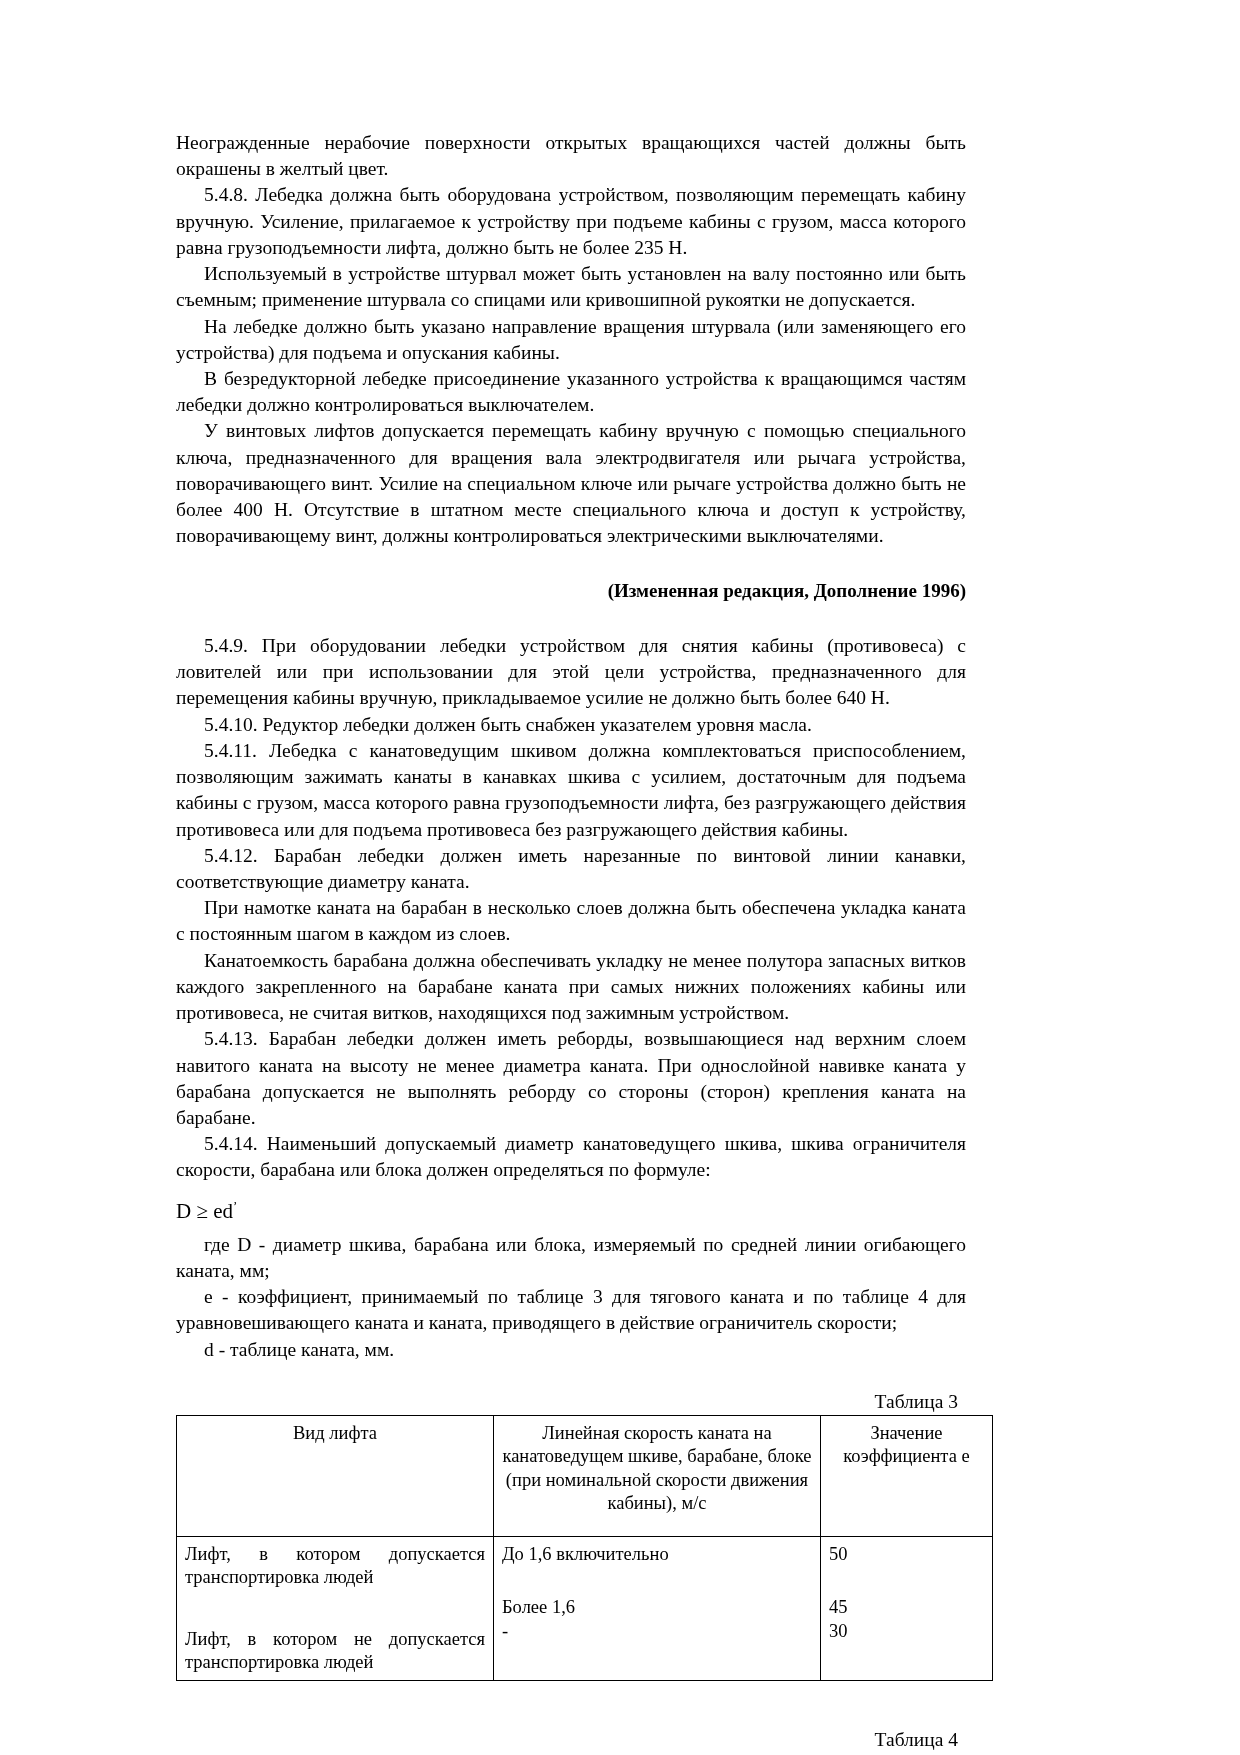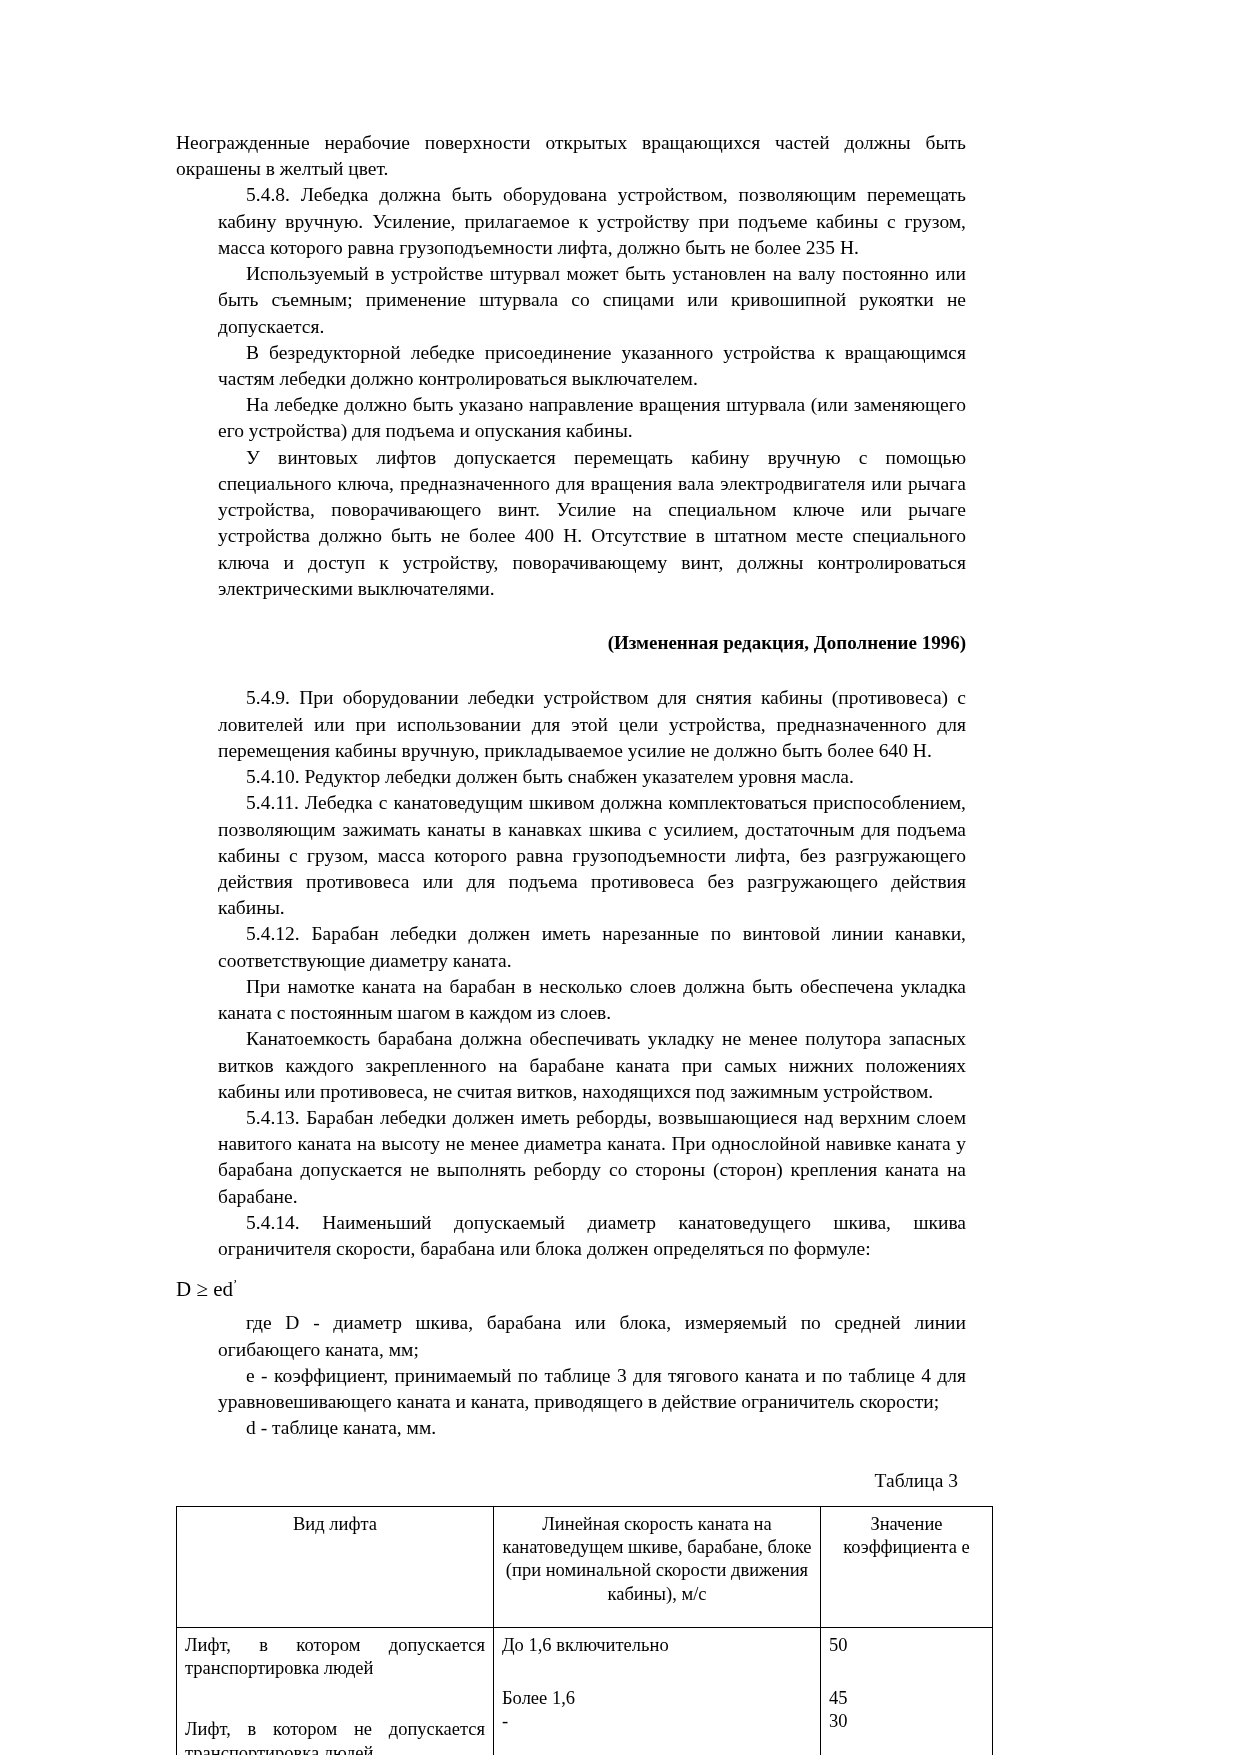--- a/index.html
+++ b/index.html
@@ -31,21 +31,20 @@
   p {
     margin: 0;
     font-size: 19.5px;
     line-height: 1.345;
     text-align: justify;
     text-justify: inter-word;
     hyphens: none;
   }
   p.indent {
     text-indent: 28px;
-    margin-left: 42px;
   }
   p.noindent {
     text-indent: 0;
   }
   .bold-note {
     margin: 28px 0 0 0;
     text-indent: 26px;
     font-weight: bold;
     font-size: 19px;
     text-align: right;
@@ -68,21 +67,21 @@
     margin: 26px 8px 0 0;
     text-align: right;
     font-size: 19.5px;
   }
   .table-label.second {
     margin-top: 46px;
   }
   table.data {
     border-collapse: collapse;
     width: 765px;
-    margin: 12px 0 0 0;
+    margin: 0 0 0 0;
     table-layout: fixed;
   }
   table.data td, table.data th {
     border: 1.5px solid #000000;
     font-weight: normal;
     font-size: 18.5px;
     line-height: 1.26;
     padding: 6px 8px;
     vertical-align: top;
   }
@@ -118,22 +117,22 @@
 </style>
 </head>
 <body>
 
 <div class="page">
   <div class="content">
 
     <p class="noindent">Неогражденные нерабочие поверхности открытых вращающихся частей должны быть окрашены в желтый цвет.</p>
     <p class="indent">5.4.8. Лебедка должна быть оборудована устройством, позволяющим перемещать кабину вручную. Усиление, прилагаемое к устройству при подъеме кабины с грузом, масса которого равна грузоподъемности лифта, должно быть не более 235 Н.</p>
     <p class="indent">Используемый в устройстве штурвал может быть установлен на валу постоянно или быть съемным; применение штурвала со спицами или кривошипной рукоятки не допускается.</p>
+    <p class="indent">На лебедке должно быть указано направление вращения штурвала (или заменяющего его устройства) для подъема и опускания кабины.</p>
     <p class="indent">В безредукторной лебедке присоединение указанного устройства к вращающимся частям лебедки должно контролироваться выключателем.</p>
-    <p class="indent">На лебедке должно быть указано направление вращения штурвала (или заменяющего его устройства) для подъема и опускания кабины.</p>
     <p class="indent">У винтовых лифтов допускается перемещать кабину вручную с помощью специального ключа, предназначенного для вращения вала электродвигателя или рычага устройства, поворачивающего винт. Усилие на специальном ключе или рычаге устройства должно быть не более 400 Н. Отсутствие в штатном месте специального ключа и доступ к устройству, поворачивающему винт, должны контролироваться электрическими выключателями.</p>
 
     <p class="bold-note">(Измененная редакция, Дополнение 1996)</p>
 
     <p class="indent gap-after-note">5.4.9. При оборудовании лебедки устройством для снятия кабины (противовеса) с ловителей или при использовании для этой цели устройства, предназначенного для перемещения кабины вручную, прикладываемое усилие не должно быть более 640 Н.</p>
     <p class="indent">5.4.10. Редуктор лебедки должен быть снабжен указателем уровня масла.</p>
     <p class="indent">5.4.11. Лебедка с канатоведущим шкивом должна комплектоваться приспособлением, позволяющим зажимать канаты в канавках шкива с усилием, достаточным для подъема кабины с грузом, масса которого равна грузоподъемности лифта, без разгружающего действия противовеса или для подъема противовеса без разгружающего действия кабины.</p>
     <p class="indent">5.4.12. Барабан лебедки должен иметь нарезанные по винтовой линии канавки, соответствующие диаметру каната.</p>
     <p class="indent">При намотке каната на барабан в несколько слоев должна быть обеспечена укладка каната с постоянным шагом в каждом из слоев.</p>
     <p class="indent">Канатоемкость барабана должна обеспечивать укладку не менее полутора запасных витков каждого закрепленного на барабане каната при самых нижних положениях кабины или противовеса, не считая витков, находящихся под зажимным устройством.</p>

